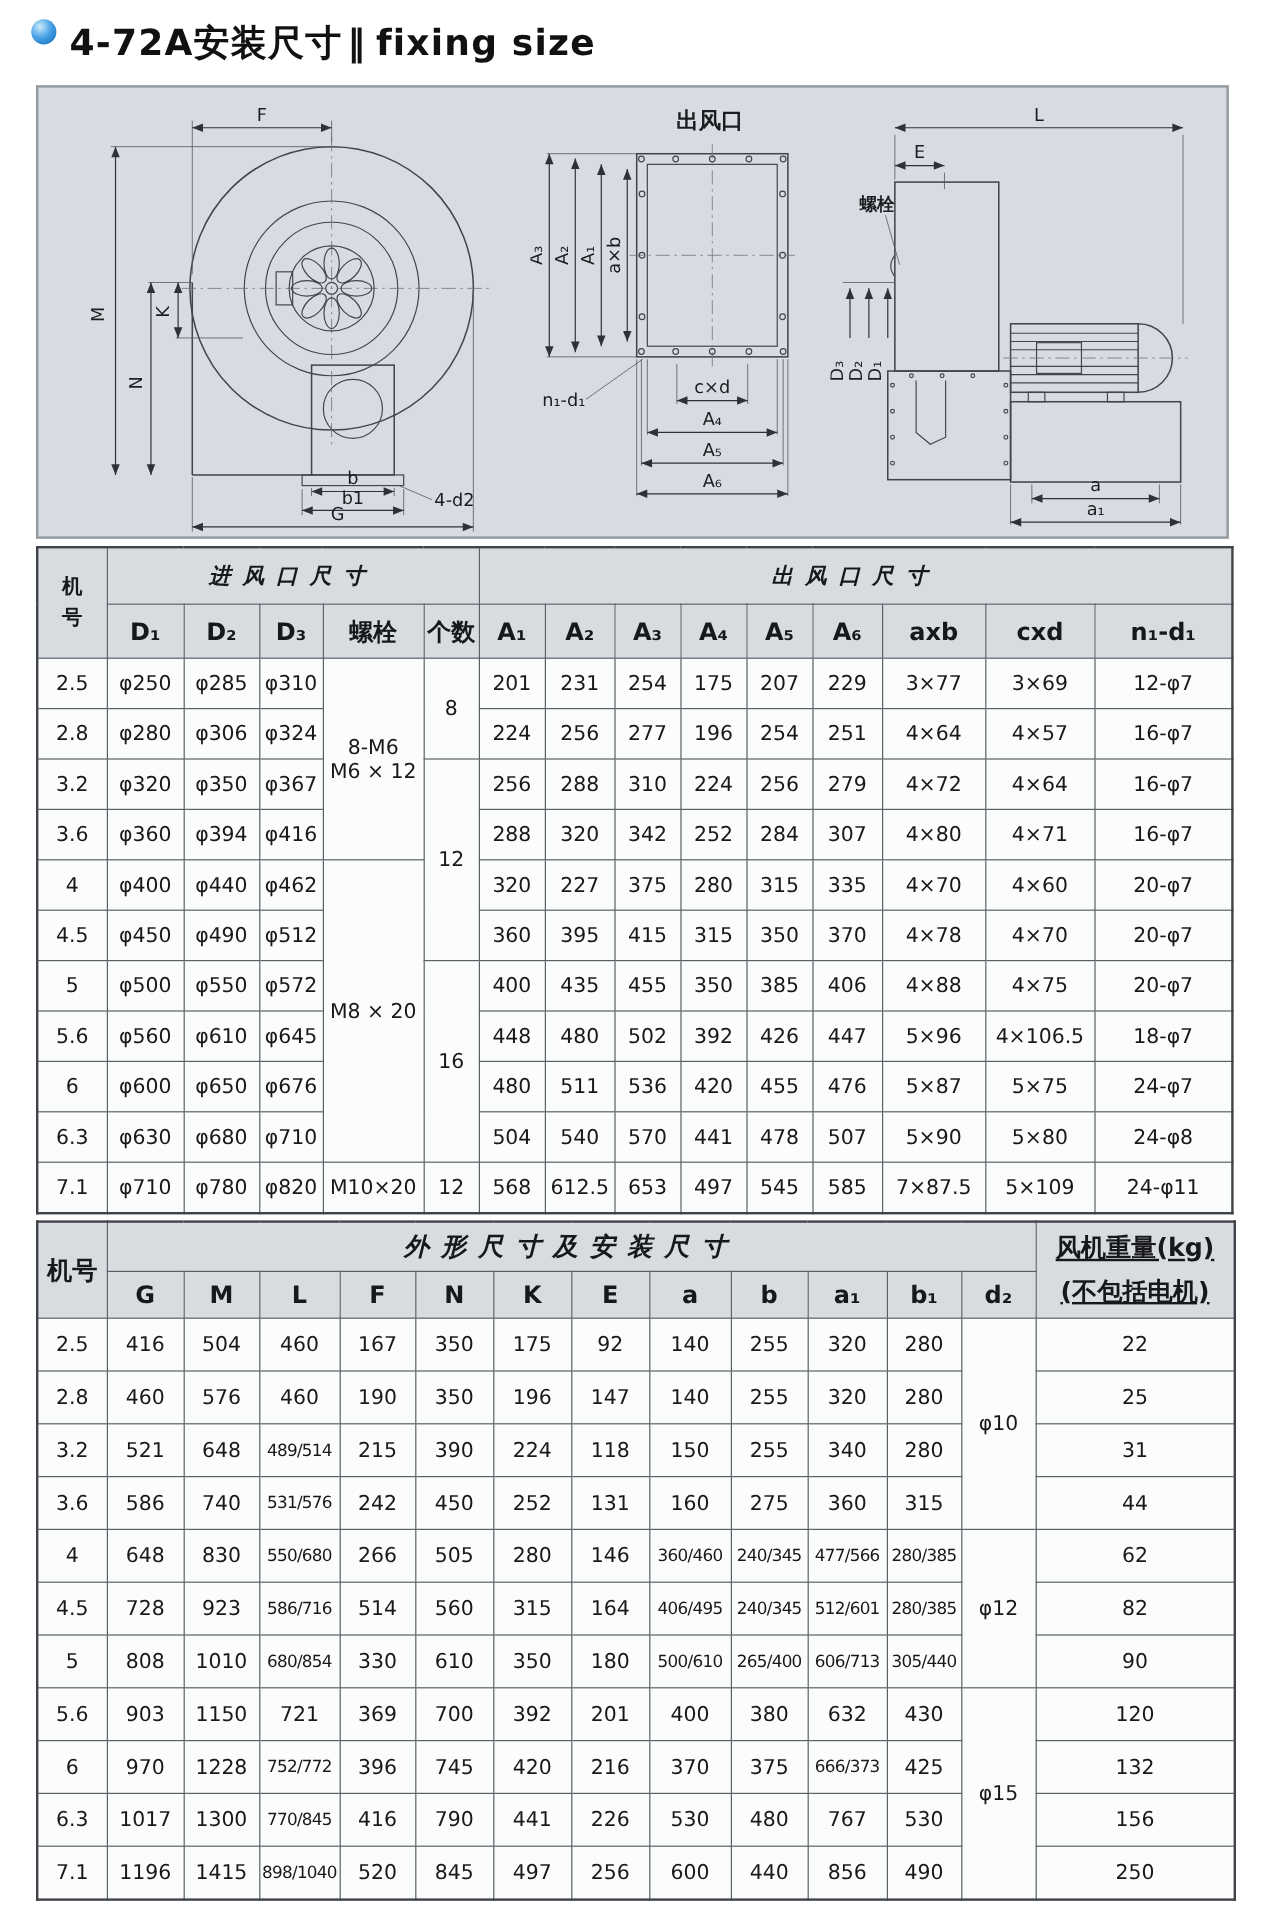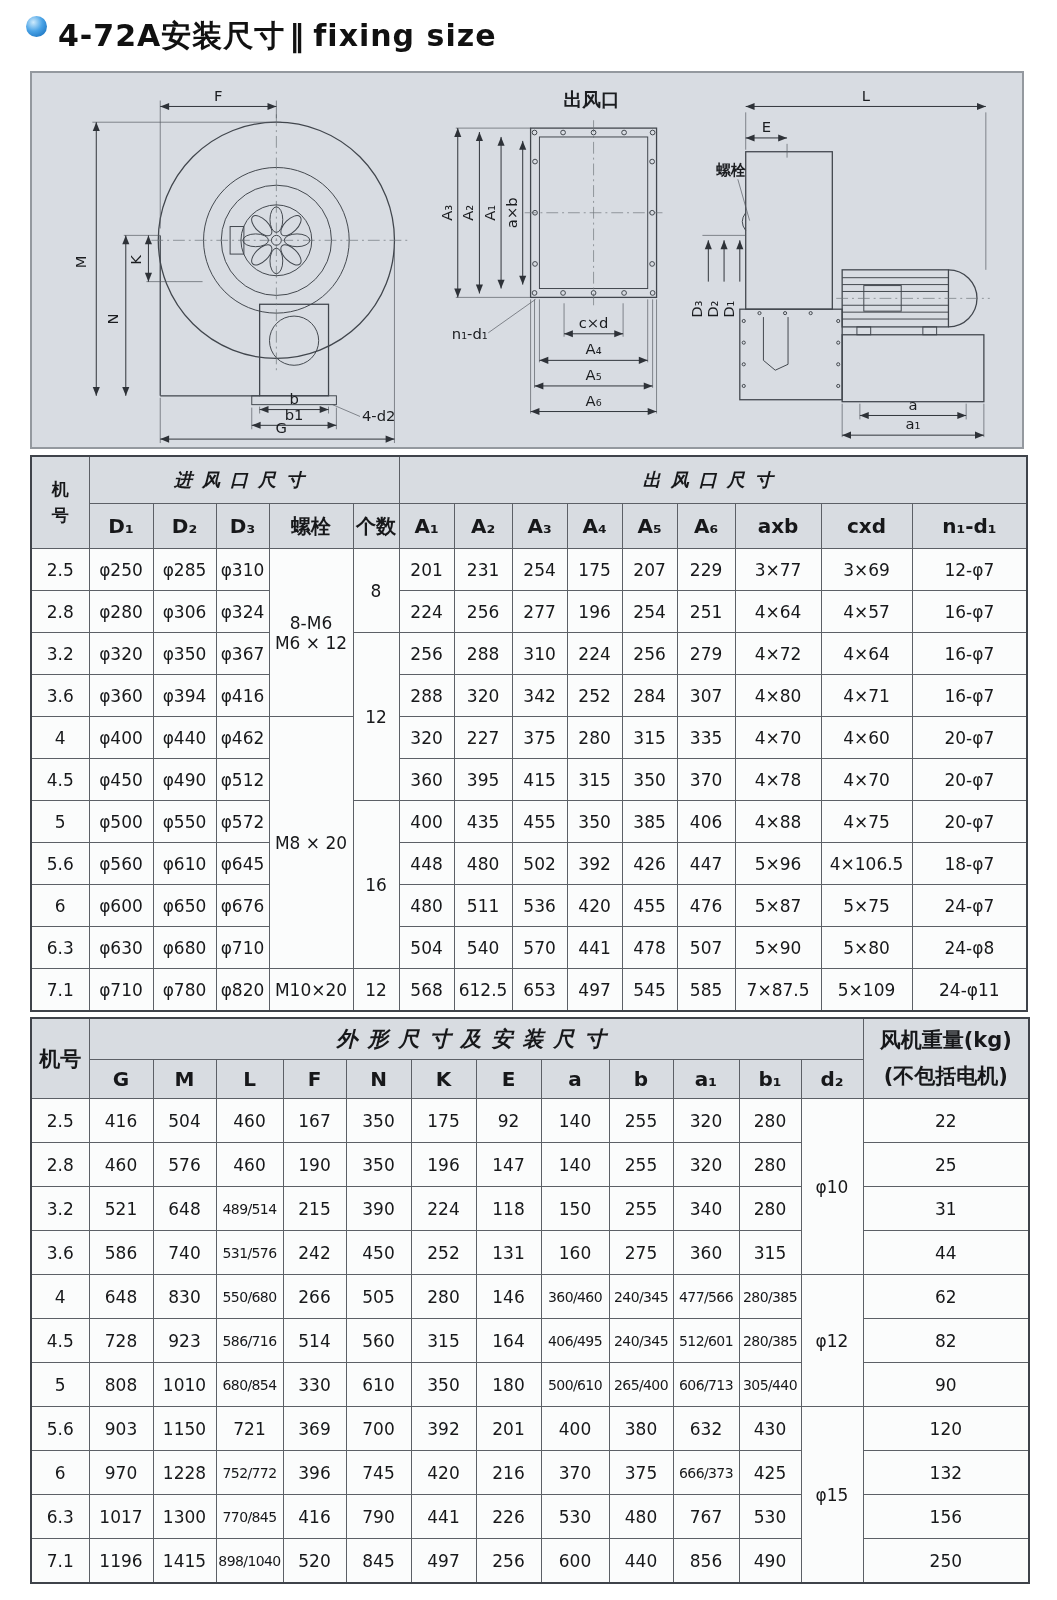--- a/index.html
+++ b/index.html
@@ -36,21 +36,21 @@
   thead th{background:#d8dce1;font-weight:bold;}
   #table1 thead tr:first-child th{height:46px;font-size:18px;}
   #table1 th.colhead{height:44px;font-size:20px;}
   #table2 thead tr:first-child th{height:40px;font-size:21px;}
   #table2 th.colhead{height:38px;font-size:20px;}
   #table1 tbody td{height:41px;}
   #table2 tbody td{height:43px;}
   .grouplab{letter-spacing:10px;font-style:italic;}
   .vstack{display:flex;flex-direction:column;align-items:center;line-height:1.5;
           font-size:17px;font-weight:bold;}
-  .wh{font-size:16px;font-weight:bold;line-height:1.7;}
+  .wh{font-size:16px;font-weight:bold;line-height:1.7;text-decoration:underline;}
   td.sm{font-size:14px;letter-spacing:-0.6px;}
 </style>
 </head>
 <body>
 
 <div class="title-row">
   <span class="bullet"></span>
   <h1><span>4-72A安装尺寸</span><span class="sep">‖</span><span>fixing size</span></h1>
 </div>
 

